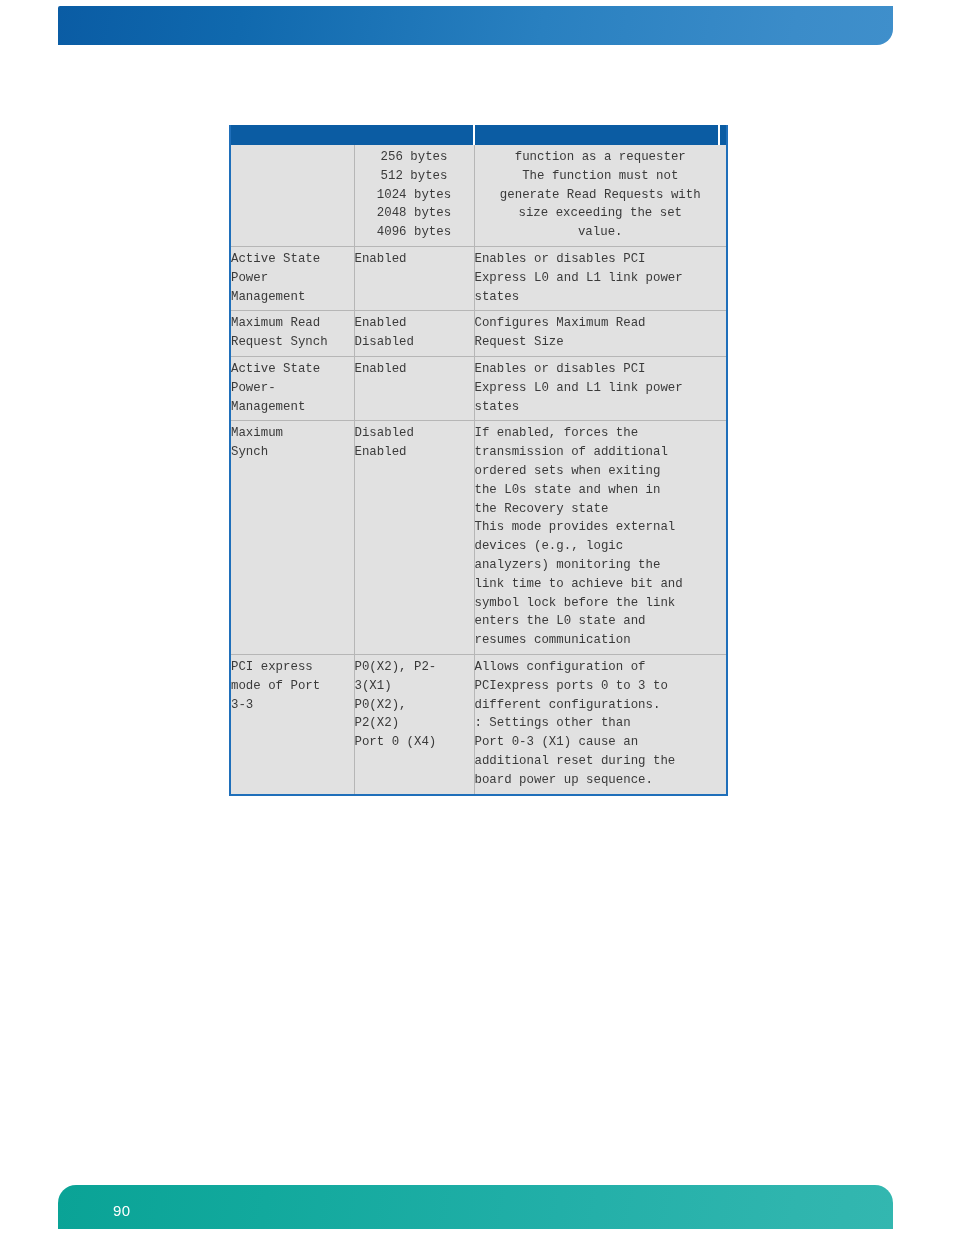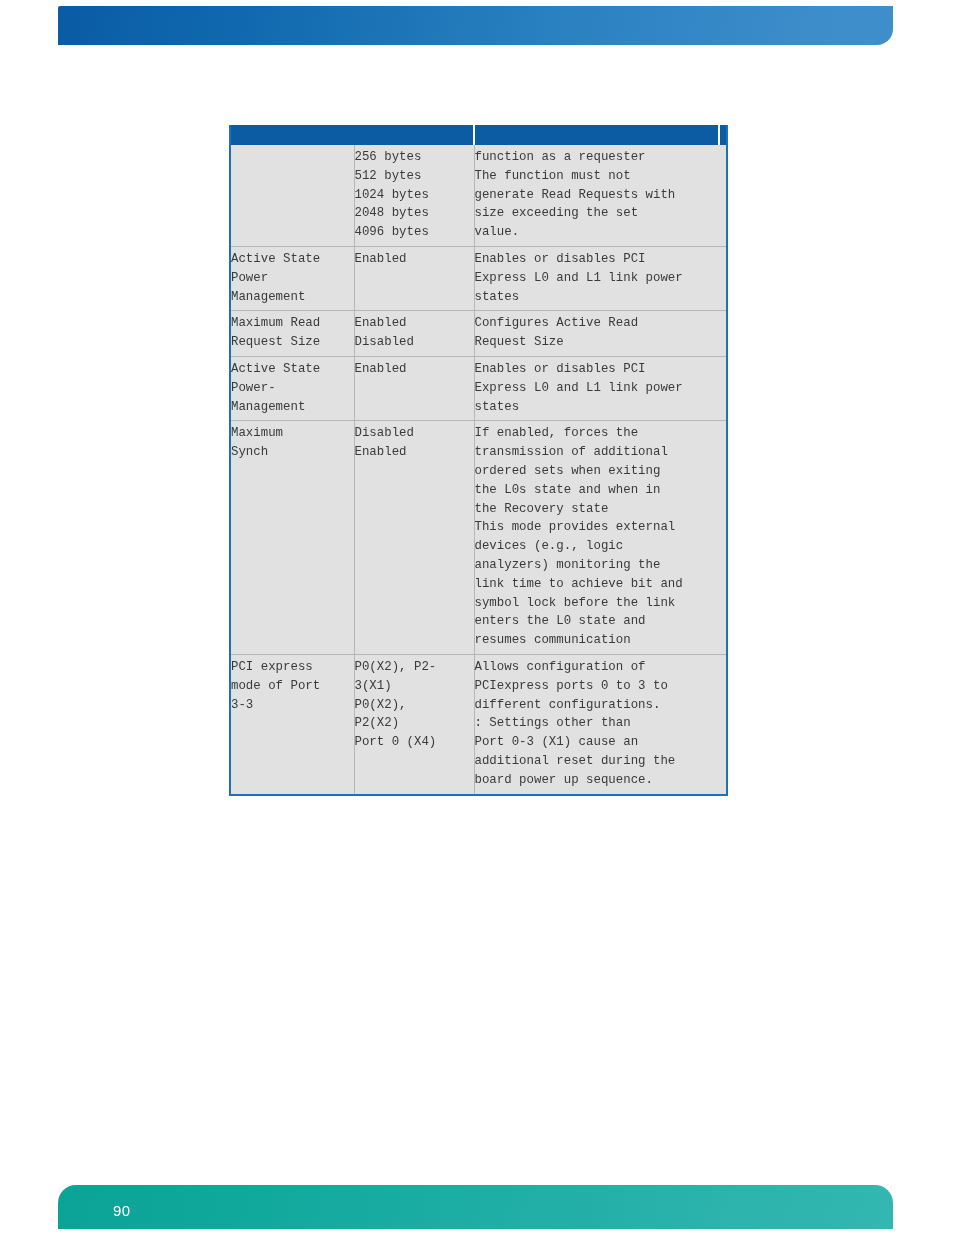--- a/index.html
+++ b/index.html
@@ -101,20 +101,21 @@
     vertical-align: top;
     padding: 3px 0 4px 0;
     font-family: "Liberation Mono", "DejaVu Sans Mono", monospace;
     font-size: 12.4px;
     line-height: 18.8px;
     color: #3a3a3a;
     white-space: pre-line;
   }
   .spec-table tbody tr:first-child td {
     border-top: 0;
+    text-align: center;
   }
   .spec-table td:last-child {
     border-right: 0;
   }
   .cell-pad-a { padding-left: 6px; padding-right: 4px; }
   .cell-pad-b { padding-left: 6px; padding-right: 4px; }
   .cell-pad-c { padding-left: 7px; padding-right: 4px; margin-top: 15px; }
 
   .name-cell { color: #6594c6; }
   .val-cell  { color: #3f3f3f; }
@@ -163,24 +164,24 @@
 Power
 Management</td>
       <td class="val-cell cell-pad-b vmid">Enabled</td>
       <td class="desc-cell cell-pad-c vtop">Enables or disables PCI
 Express L0 and L1 link power
 states</td>
     </tr>
 
     <tr>
       <td class="name-cell cell-pad-a vtop">Maximum Read
-Request Size</td>
+Request Synch</td>
       <td class="val-cell cell-pad-b vmid">Enabled
 Disabled</td>
-      <td class="desc-cell cell-pad-c vtop">Configures Active Read
+      <td class="desc-cell cell-pad-c vtop">Configures Maximum Read
 Request Size</td>
     </tr>
 
     <tr>
       <td class="name-cell cell-pad-a vtop">Active State
 Power-
 Management</td>
       <td class="val-cell cell-pad-b vtop">Enabled</td>
       <td class="desc-cell cell-pad-c vtop">Enables or disables PCI
 Express L0 and L1 link power

